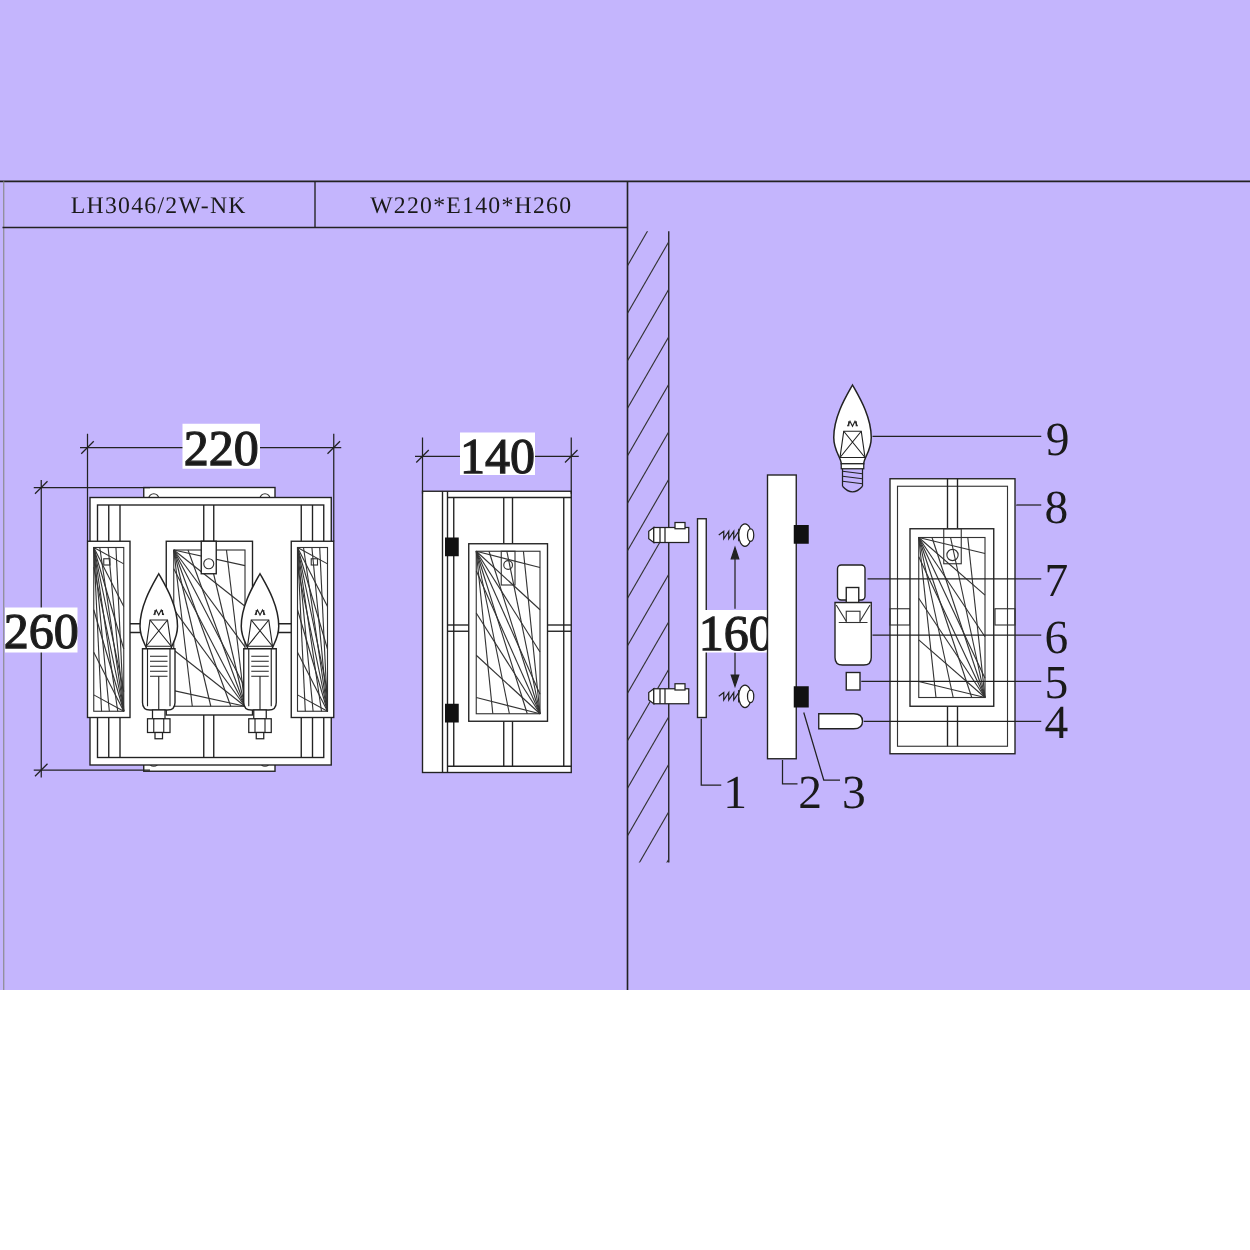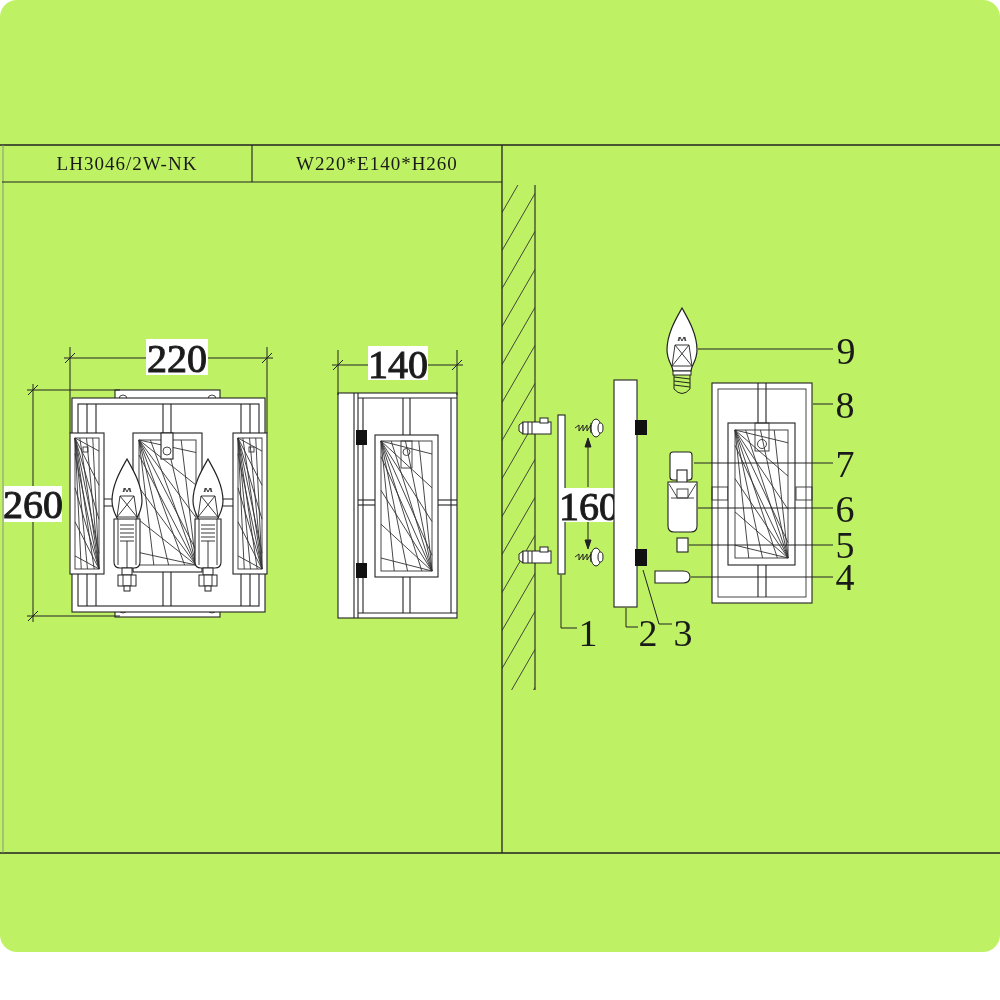--- a/index.html
+++ b/index.html
@@ -1,16 +1,16 @@
 <!DOCTYPE html>
 <html><head>
 <meta charset="utf-8">
 <style>
   html,body{margin:0;padding:0;background:#fff;}
-  .sheet{position:relative;width:1000px;height:952px;background:#bef264;overflow:hidden;border-radius:17px;}
+  .sheet{position:relative;width:1000px;height:792px;background:#c4b5fd;overflow:hidden;}
   svg{display:block;}
   svg text{font-family:"Liberation Serif","DejaVu Serif",serif;fill:#1a1a1a;}
   .dimtxt{font-size:40px;}
   .parttxt{font-size:38px;}
   .tbltxt{font-size:19px;letter-spacing:1px;}
   .ln{stroke:#222;stroke-width:1.1;fill:none;}
   .thin{stroke:#333;stroke-width:0.9;fill:none;}
   .wf{fill:#fff;stroke:#222;stroke-width:1.1;}
   .blk{fill:#111;stroke:none;}
   .dim{stroke:#222;stroke-width:1;fill:none;}

